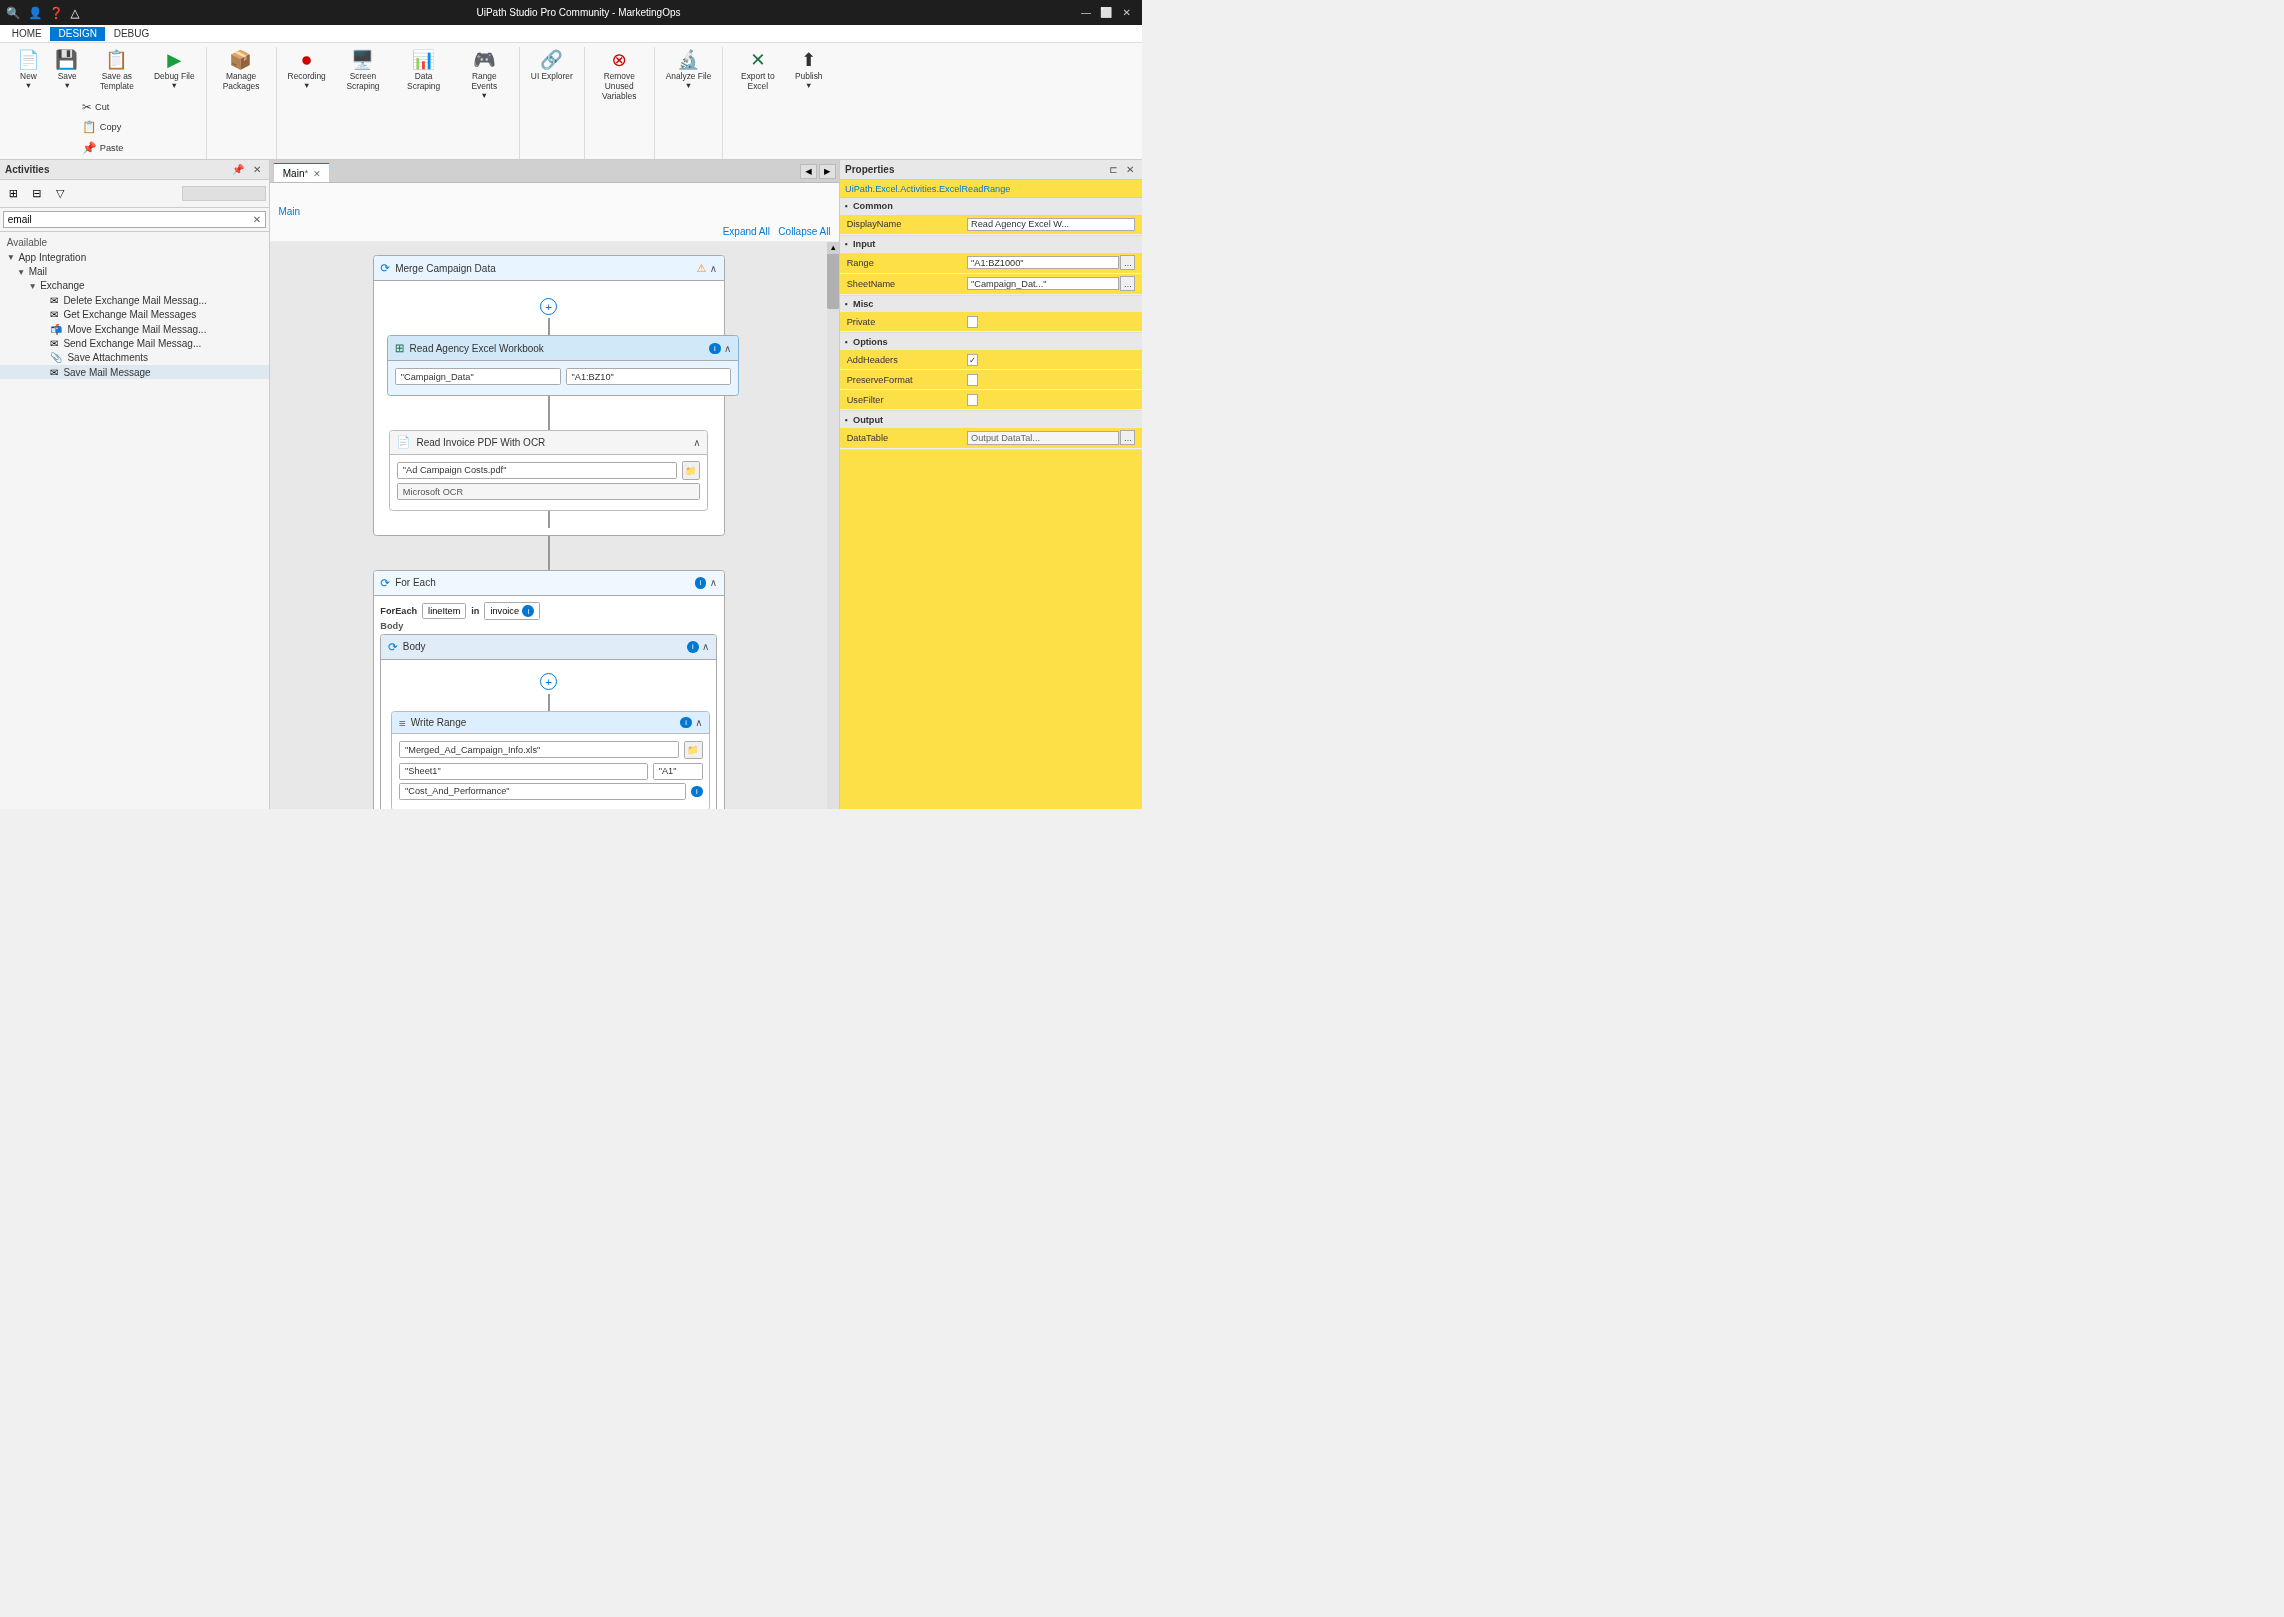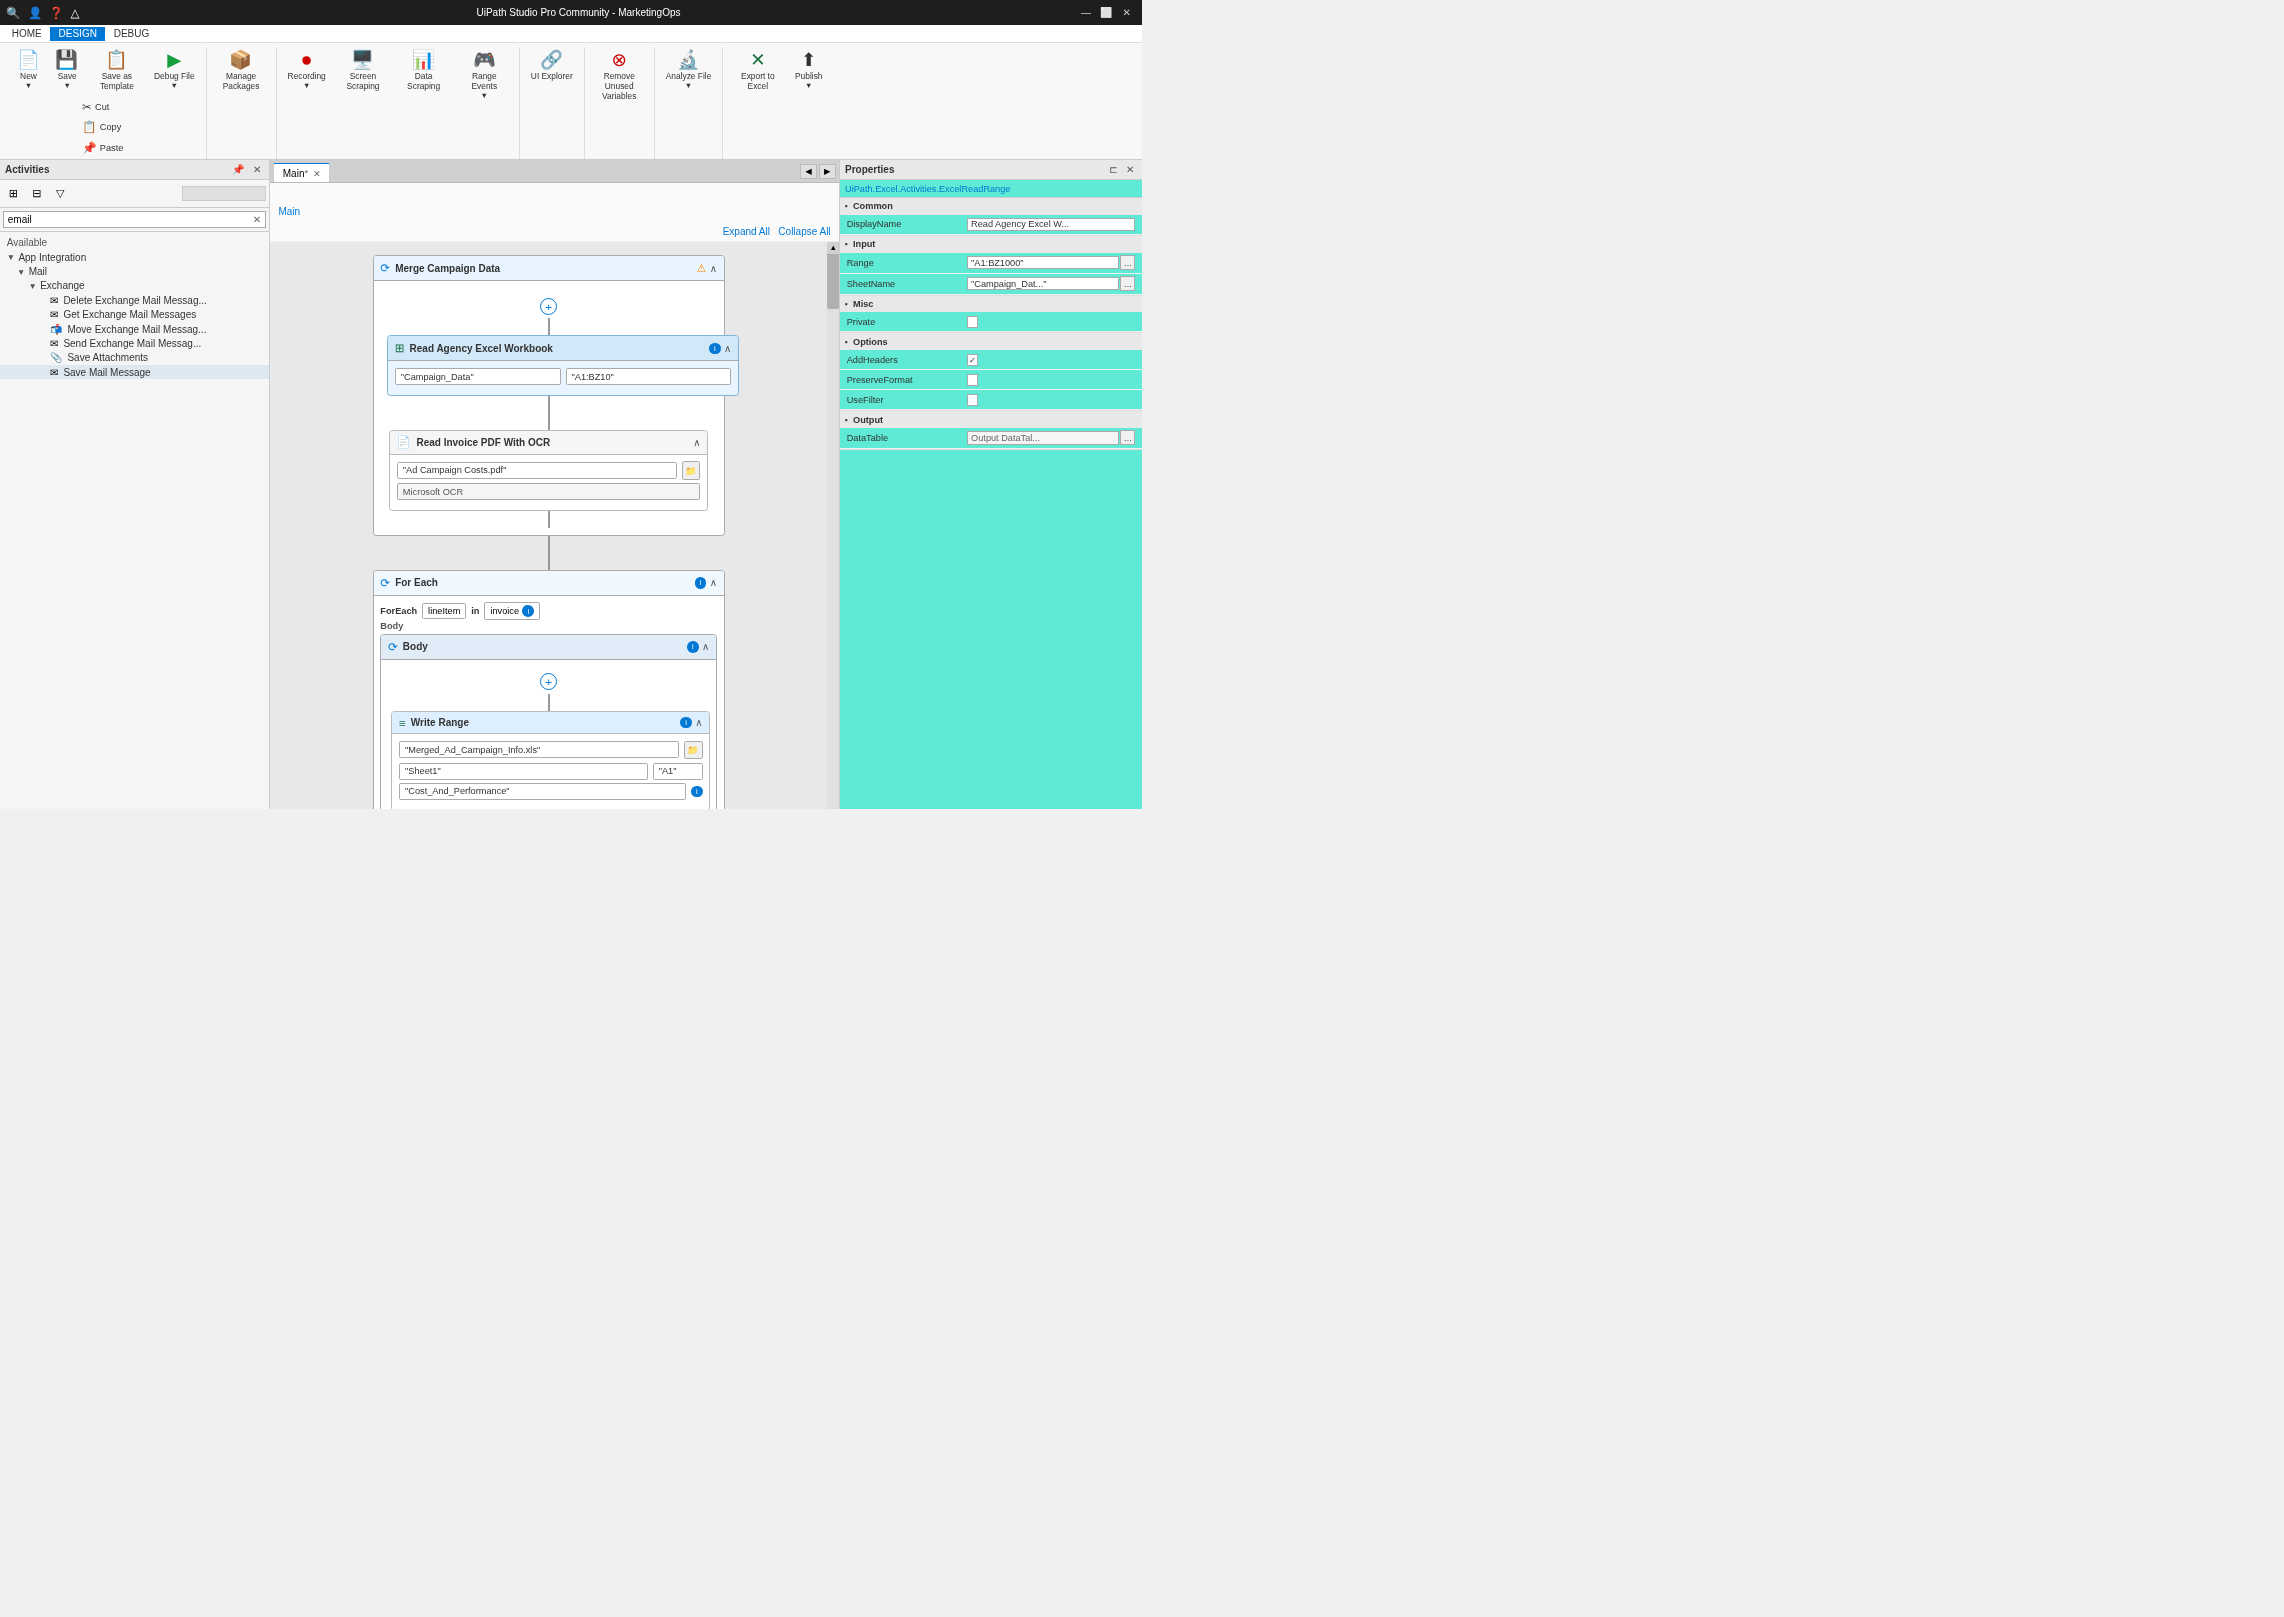--- a/index.html
+++ b/index.html
@@ -210,21 +210,21 @@
       background: #e8f4ff;
       border-bottom: 0.8px solid #aaa;
       padding: 5px 6.7px;
       display: flex;
       align-items: center;
       justify-content: space-between;
       border-radius: 3.4px 3.4px 0 0;
     }
     .activity-header-left { display: flex; align-items: center; gap: 5px; }
     .activity-icon { font-size: 11.7px; color: #0078d4; }
-    .activity-title { font-size: 10px; font-weight: 700; color: #333; }
+    .activity-title { font-size: 10px; font-weight: 400; color: #333; }
     .activity-controls { display: flex; gap: 3.4px; align-items: center; }
     .activity-body { padding: 6.7px; }
     .activity-row {
       display: flex;
       align-items: center;
       gap: 5px;
       margin-bottom: 3.4px;
     }
     .field-box {
       border: 0.8px solid #aaa;
@@ -274,21 +274,21 @@
     .foreach-body { padding: 6.7px; }
     .foreach-row { display: flex; align-items: center; gap: 5px; font-size: 9.2px; margin-bottom: 1px; }
     .foreach-keyword { font-size: 9.2px; font-weight: bold; color: #333; }
     .foreach-var { border: 0.8px solid #aaa; border-radius: 1.7px; padding: 1.7px 5px; background: #fff; font-size: 9.2px; }
     .foreach-in-var { border: 0.8px solid #aaa; border-radius: 1.7px; padding: 1.7px 5px; background: #fff; font-size: 9.2px; display: flex; align-items: center; gap: 3.4px; }
     .body-label { font-size: 9.2px; font-weight: bold; color: #555; margin-bottom: 3.4px; }
 
     
     #right-panel {
       width: 303px;
-      background: #5eead4;
+      background: #fde047;
       border-left: 0.8px solid #ccc;
       display: flex;
       flex-direction: column;
       overflow: hidden;
     }
     #right-panel-header {
       background: #e8e8e8;
       border-bottom: 0.8px solid #ccc;
       padding: 3.4px 5px;
       display: flex;

